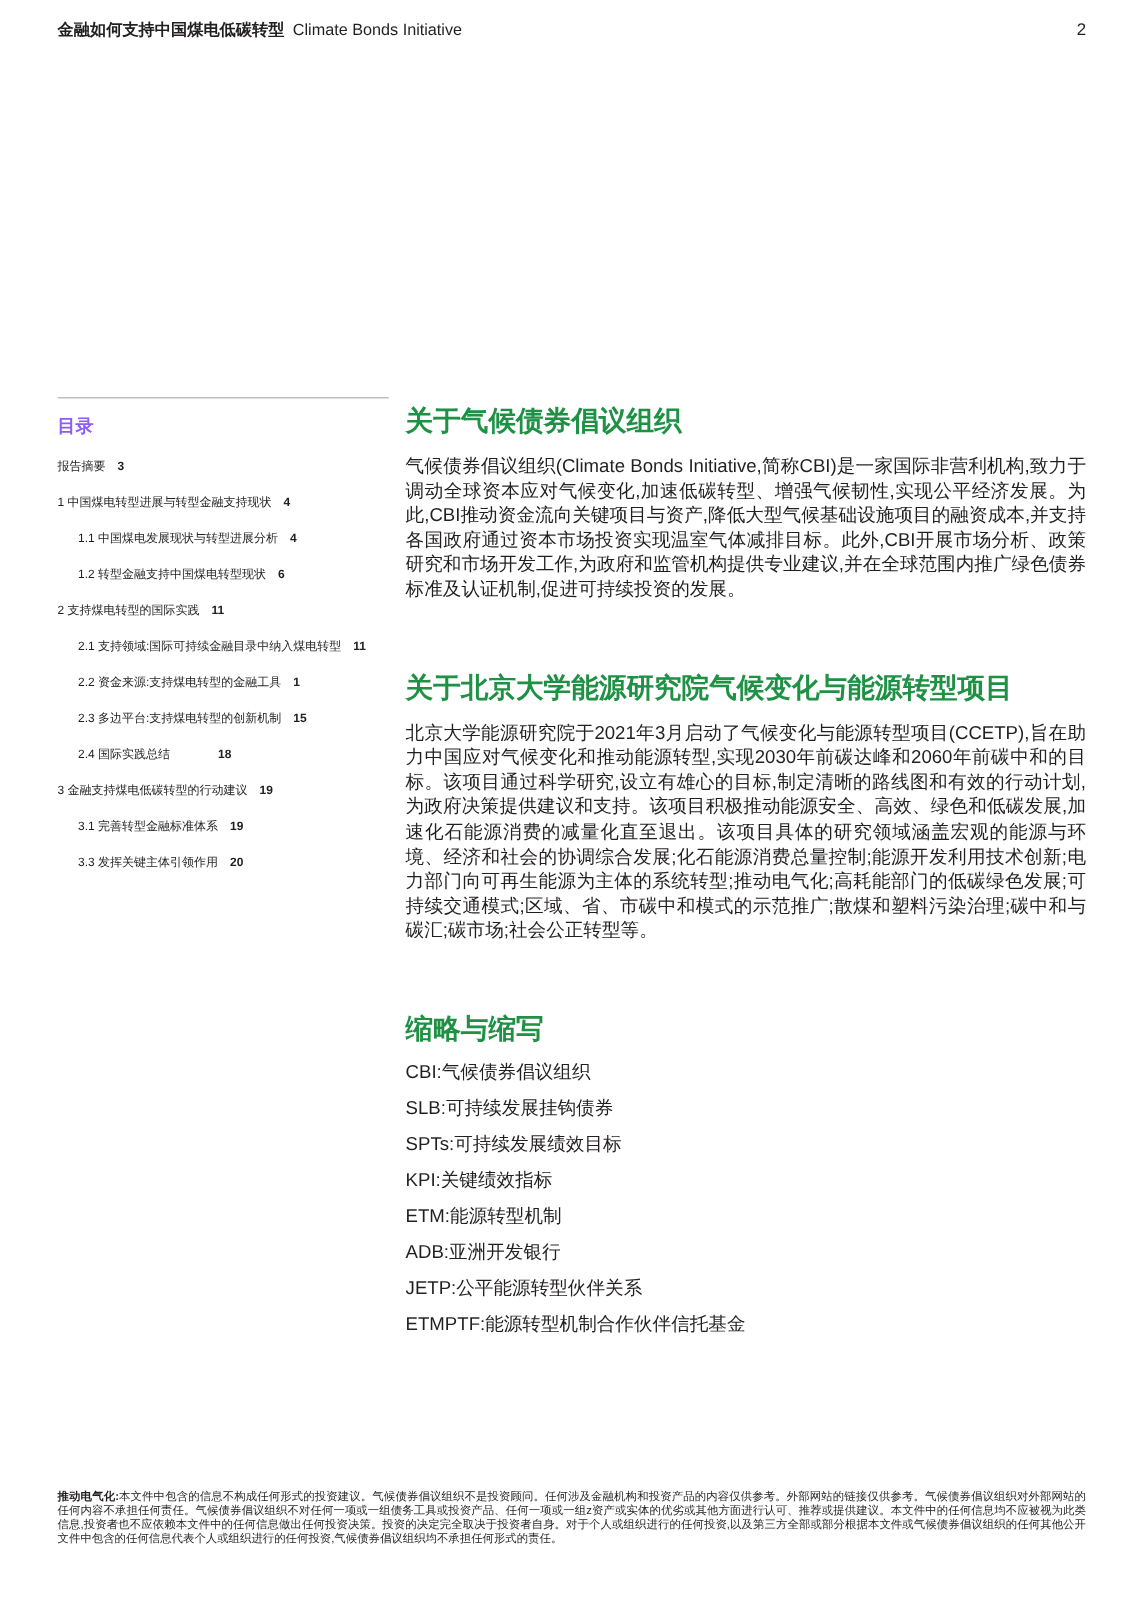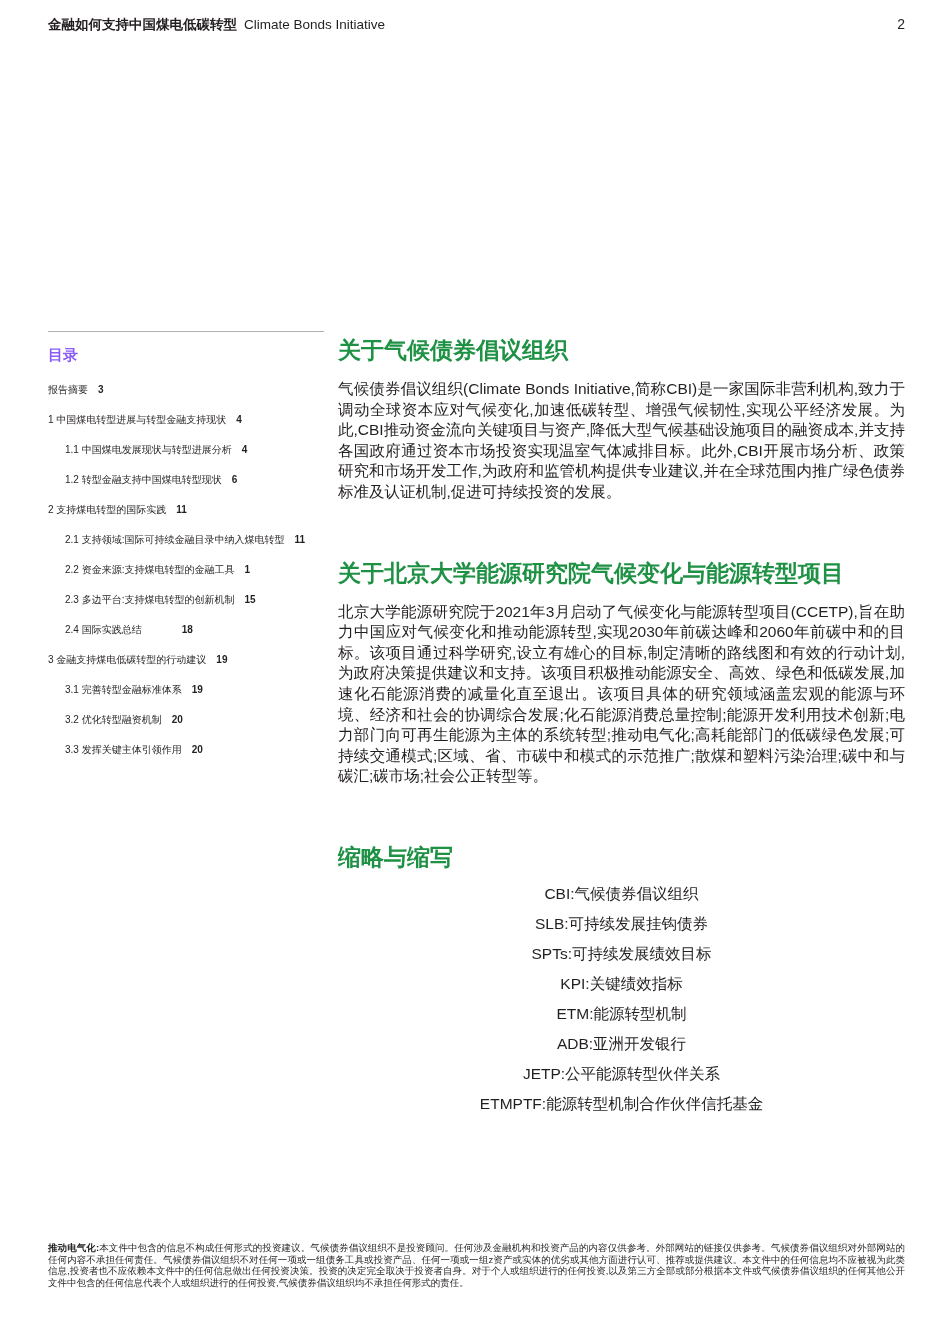--- a/index.html
+++ b/index.html
@@ -38,21 +38,21 @@
   .section h1 {
     margin: 0 0 15px 0;
     font-size: 23px; line-height: 28px;
     color: #1f9145; font-weight: 700;
   }
   .section p {
     margin: 0;
     font-size: 15.5px; line-height: 20.6px;
     text-align: justify;
   }
-  .abbr-list { list-style: none; margin: 0; padding: 0; text-align: center; }
+  .abbr-list { list-style: none; margin: 0; padding: 0; }
   .abbr-list li { font-size: 15.5px; line-height: 16px; margin-bottom: 14px; }
 
   
   .footer {
     position: absolute; left: 48px; right: 45px; top: 1242px;
     font-size: 9.5px; line-height: 11.6px;
     text-align: justify; color: #231f20;
   }
 </style>
 </head>
@@ -98,23 +98,20 @@
     <div class="toc-item lvl1">
       <span>2.4 国际实践总结</span><span class="toc-page wide">18</span>
     </div>
     <div class="toc-item lvl0">
       <span>3 金融支持煤电低碳转型的行动建议</span><span class="toc-page">19</span>
     </div>
     <div class="toc-item lvl1">
       <span>3.1 完善转型金融标准体系</span><span class="toc-page">19</span>
     </div>
     <div class="toc-item lvl1">
-      <span>3.2 优化转型融资机制</span><span class="toc-page">20</span>
-    </div>
-    <div class="toc-item lvl1">
       <span>3.3 发挥关键主体引领作用</span><span class="toc-page">20</span>
     </div>
   </aside>
 
   <main class="main">
 
     <section class="section">
       <h1>关于气候债券倡议组织</h1>
       <p>气候债券倡议组织(Climate Bonds Initiative,简称CBI)是一家国际非营利机构,致力于调动全球资本应对气候变化,加速低碳转型、增强气候韧性,实现公平经济发展。为此,CBI推动资金流向关键项目与资产,降低大型气候基础设施项目的融资成本,并支持各国政府通过资本市场投资实现温室气体减排目标。此外,CBI开展市场分析、政策研究和市场开发工作,为政府和监管机构提供专业建议,并在全球范围内推广绿色债券标准及认证机制,促进可持续投资的发展。</p>
     </section>

